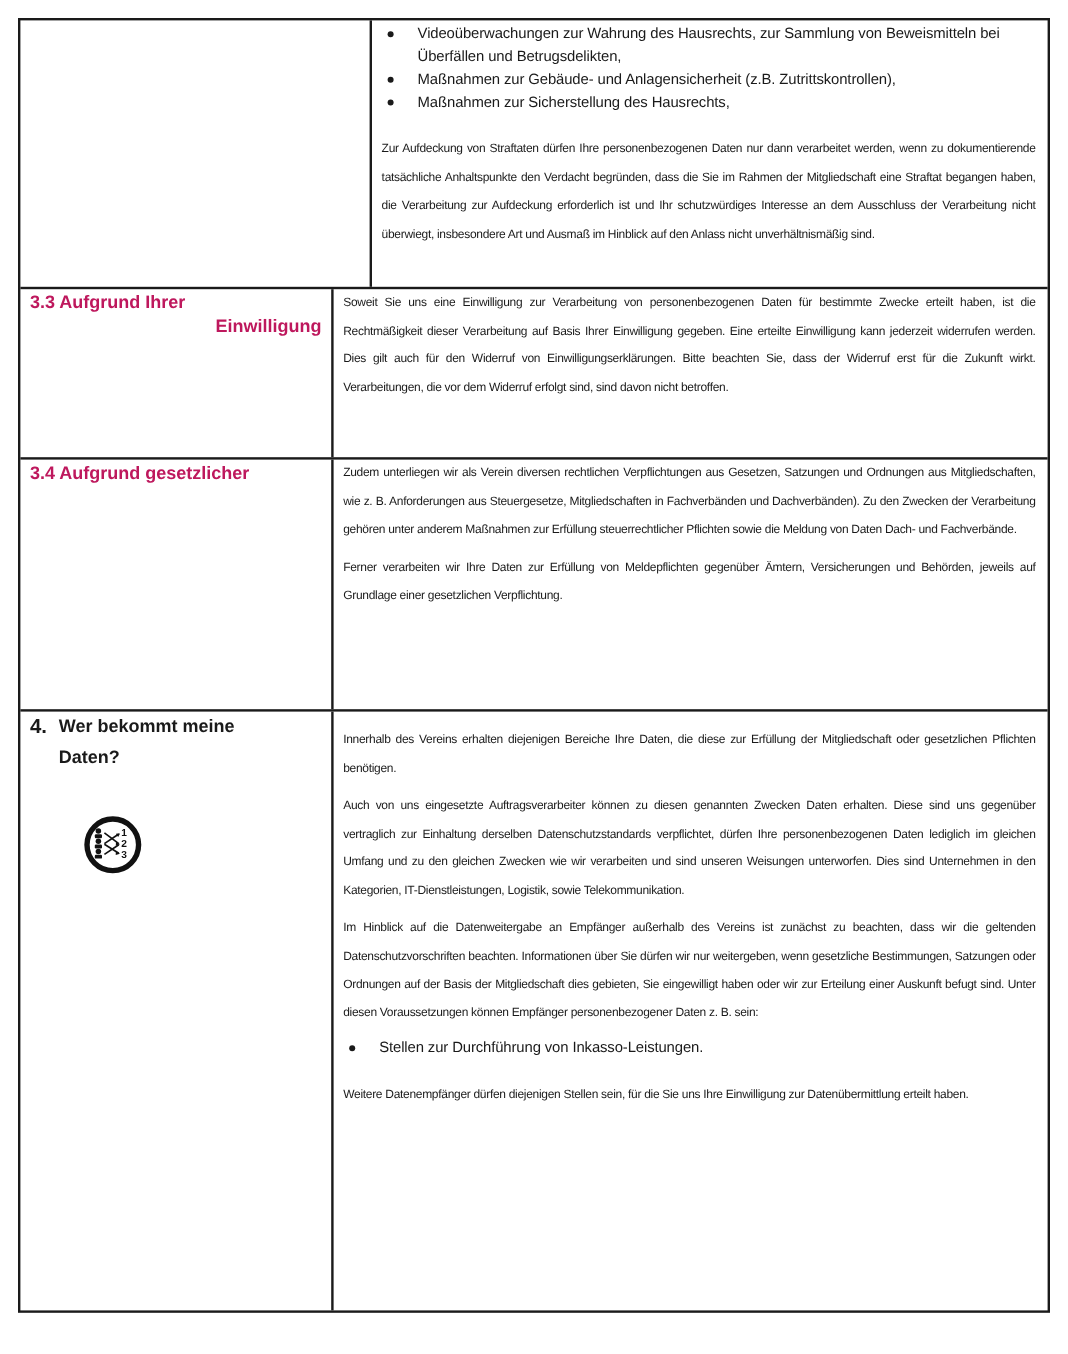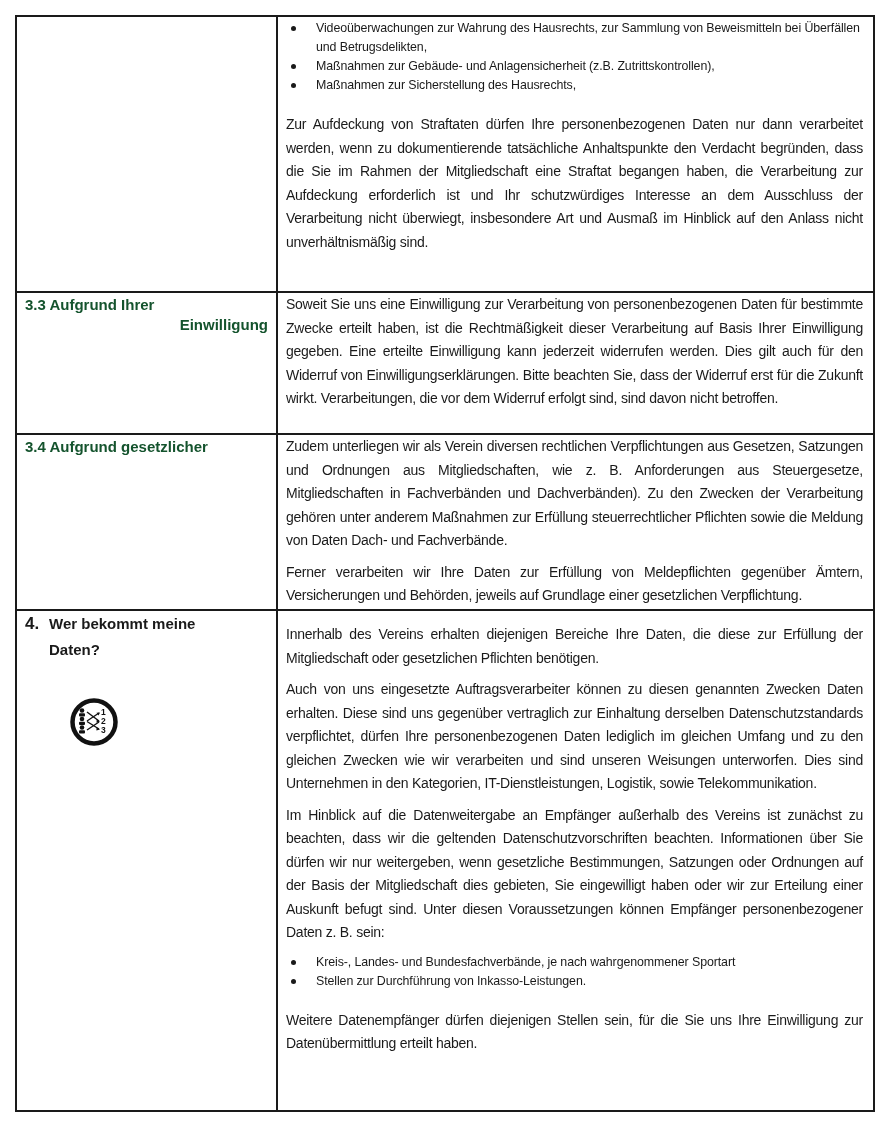--- a/index.html
+++ b/index.html
@@ -39,40 +39,40 @@
     }
     .right-cell {
       flex: 1 1 auto;
       box-sizing: border-box;
       padding: 3px 10px 8px 8px;
     }
     .heading {
       font-weight: bold;
       font-size: 15px;
       line-height: 20px;
-      color: #14532d;
+      color: #be185d;
     }
     .heading .indent {
       display: block;
       padding-left: 22px;
       text-align: right;
     }
     .heading-4 {
       font-weight: bold;
       font-size: 15px;
       line-height: 26px;
       display: flex;
     }
     .heading-4 .num {
       font-size: 17px;
       width: 24px;
       flex: 0 0 24px;
     }
     .para {
-      font-size: 14px;
+      font-size: 10px;
       line-height: 23.5px;
       text-align: justify;
       margin: 0 0 8px 0;
       letter-spacing: -0.25px;
     }
     .para:last-child { margin-bottom: 0; }
     ul.bullets {
       list-style: none;
       margin: 0;
       padding: 0;
@@ -100,21 +100,21 @@
       top: 86px;
       width: 50px;
       height: 50px;
     }
   </style>
 </head>
 <body>
 
 <div class="doc-table">
 
-  <div class="row" style="height:274px;">
+  <div class="row" style="height:222px;padding-left:32px;">
     <div class="left-cell"></div>
     <div class="right-cell" style="padding-top:2px;">
       <ul class="bullets" style="margin-bottom:18px;">
         <li>Videoüberwachungen zur Wahrung des Hausrechts, zur Sammlung von Beweismitteln bei Überfällen und Betrugsdelikten,</li>
         <li>Maßnahmen zur Gebäude- und Anlagensicherheit (z.B. Zutrittskontrollen),</li>
         <li>Maßnahmen zur Sicherstellung des Hausrechts,</li>
       </ul>
       <p class="para">Zur Aufdeckung von Straftaten dürfen Ihre personenbezogenen Daten nur dann verarbeitet werden, wenn zu dokumentierende tatsächliche Anhaltspunkte den Verdacht begründen, dass die Sie im Rahmen der Mitgliedschaft eine Straftat begangen haben, die Verarbeitung zur Aufdeckung erforderlich ist und Ihr schutzwürdiges Interesse an dem Ausschluss der Verarbeitung nicht überwiegt, insbesondere Art und Ausmaß im Hinblick auf den Anlass nicht unverhältnismäßig sind.</p>
     </div>
   </div>
@@ -124,21 +124,21 @@
       <div class="heading">
         <span>3.3 Aufgrund Ihrer</span>
         <span class="indent">Einwilligung</span>
       </div>
     </div>
     <div class="right-cell" style="padding-top:0px;">
       <p class="para">Soweit Sie uns eine Einwilligung zur Verarbeitung von personenbezogenen Daten für bestimmte Zwecke erteilt haben, ist die Rechtmäßigkeit dieser Verarbeitung auf Basis Ihrer Einwilligung gegeben. Eine erteilte Einwilligung kann jederzeit widerrufen werden. Dies gilt auch für den Widerruf von Einwilligungserklärungen. Bitte beachten Sie, dass der Widerruf erst für die Zukunft wirkt. Verarbeitungen, die vor dem Widerruf erfolgt sind, sind davon nicht betroffen.</p>
     </div>
   </div>
 
-  <div class="row" style="height:176px;">
+  <div class="row" style="height:210px;">
     <div class="left-cell" style="padding-top:2px;">
       <div class="heading">
         <span>3.4 Aufgrund gesetzlicher</span>
       </div>
     </div>
     <div class="right-cell" style="padding-top:0px;">
       <p class="para">Zudem unterliegen wir als Verein diversen rechtlichen Verpflichtungen aus Gesetzen, Satzungen und Ordnungen aus Mitgliedschaften, wie z. B. Anforderungen aus Steuergesetze, Mitgliedschaften in Fachverbänden und Dachverbänden). Zu den Zwecken der Verarbeitung gehören unter anderem Maßnahmen zur Erfüllung steuerrechtlicher Pflichten sowie die Meldung von Daten Dach- und Fachverbände.</p>
       <p class="para">Ferner verarbeiten wir Ihre Daten zur Erfüllung von Meldepflichten gegenüber Ämtern, Versicherungen und Behörden, jeweils auf Grundlage einer gesetzlichen Verpflichtung.</p>
     </div>
   </div>
@@ -183,20 +183,19 @@
             <text x="32" y="36">3</text>
           </g>
         </svg>
       </div>
     </div>
     <div class="right-cell" style="padding-top:12px;">
       <p class="para">Innerhalb des Vereins erhalten diejenigen Bereiche Ihre Daten, die diese zur Erfüllung der Mitgliedschaft oder gesetzlichen Pflichten benötigen.</p>
       <p class="para">Auch von uns eingesetzte Auftragsverarbeiter können zu diesen genannten Zwecken Daten erhalten. Diese sind uns gegenüber vertraglich zur Einhaltung derselben Datenschutzstandards verpflichtet, dürfen Ihre personenbezogenen Daten lediglich im gleichen Umfang und zu den gleichen Zwecken wie wir verarbeiten und sind unseren Weisungen unterworfen. Dies sind Unternehmen in den Kategorien, IT-Dienstleistungen, Logistik, sowie Telekommunikation.</p>
       <p class="para">Im Hinblick auf die Datenweitergabe an Empfänger außerhalb des Vereins ist zunächst zu beachten, dass wir die geltenden Datenschutzvorschriften beachten. Informationen über Sie dürfen wir nur weitergeben, wenn gesetzliche Bestimmungen, Satzungen oder Ordnungen auf der Basis der Mitgliedschaft dies gebieten, Sie eingewilligt haben oder wir zur Erteilung einer Auskunft befugt sind. Unter diesen Voraussetzungen können Empfänger personenbezogener Daten z. B. sein:</p>
       <ul class="bullets" style="margin:4px 0 18px 0;">
-        <li>Kreis-, Landes- und Bundesfachverbände, je nach wahrgenommener Sportart</li>
         <li>Stellen zur Durchführung von Inkasso-Leistungen.</li>
       </ul>
       <p class="para">Weitere Datenempfänger dürfen diejenigen Stellen sein, für die Sie uns Ihre Einwilligung zur Datenübermittlung erteilt haben.</p>
     </div>
   </div>
 
 </div>
 
 </body></html>

